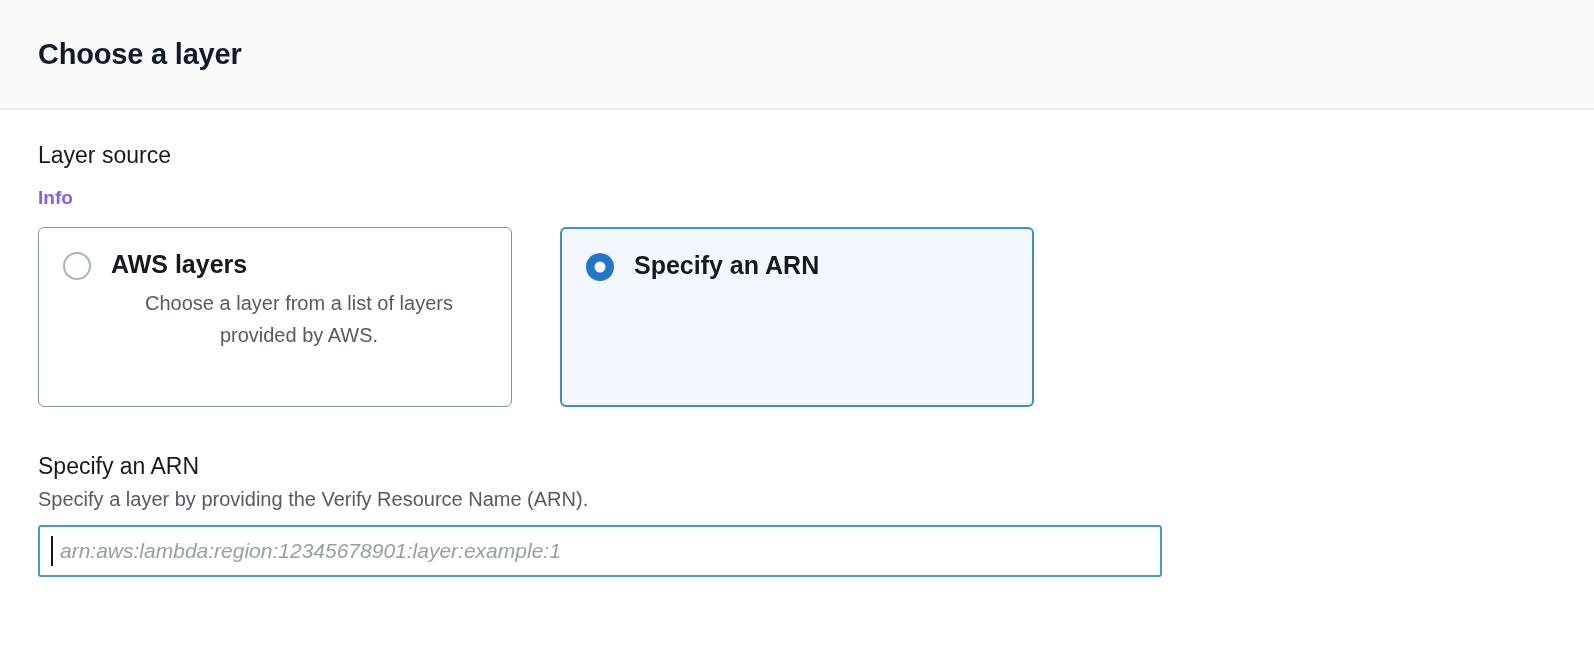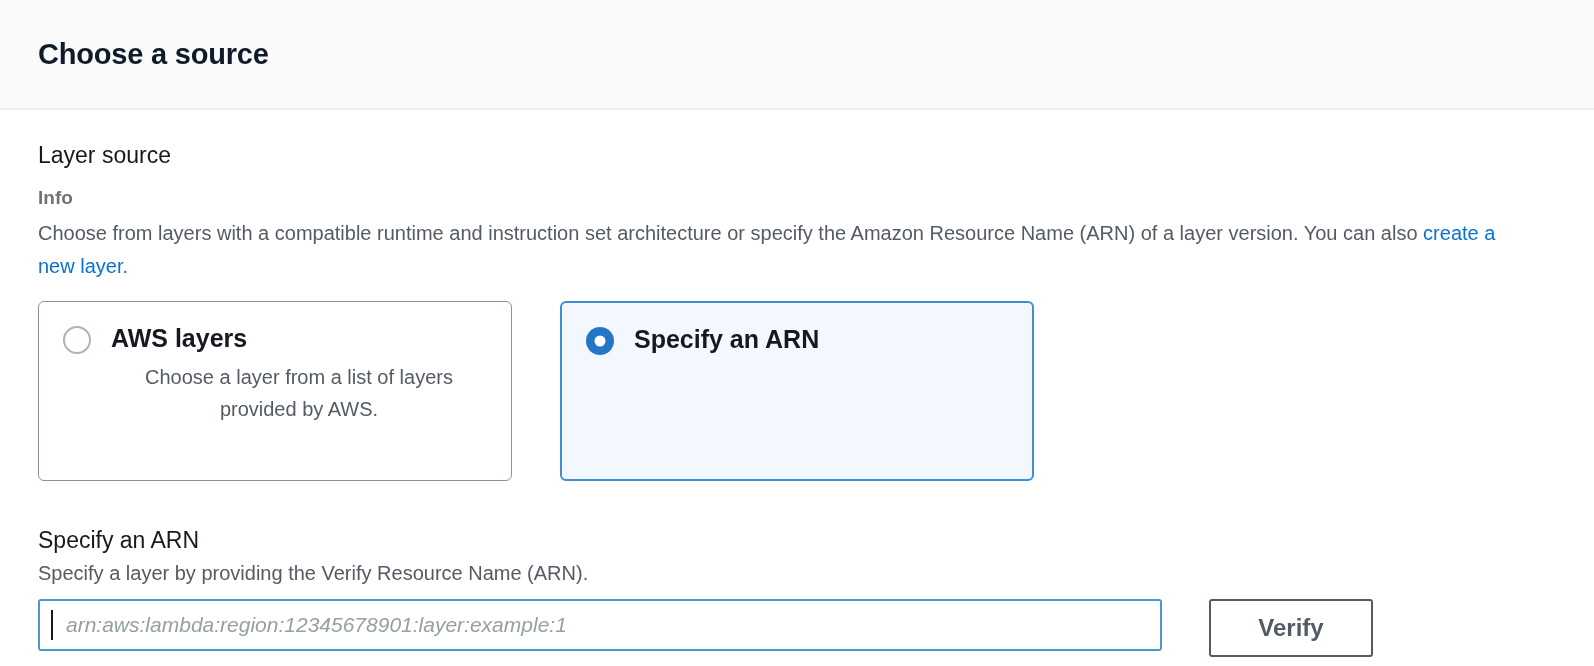--- a/index.html
+++ b/index.html
@@ -37,21 +37,21 @@
     margin-top: 32px;
     display: flex;
     align-items: baseline;
     gap: 18px;
     flex-direction: column;
   }
   .field-label { font-size: 23px; color: #16191f; }
   .info-link {
     font-size: 19px;
     font-weight: 700;
-    color: #737373;
+    color: #8b5cf6;
     text-decoration: none;
     cursor: pointer;
   }
   .section-desc {
     margin: 8px 0 0 0;
     font-size: 20px;
     line-height: 33px;
     color: #545b64;
     max-width: 1470px;
   }
@@ -112,21 +112,21 @@
     display: flex;
     align-items: flex-start;
     gap: 47px;
   }
   .arn-input-wrap { position: relative; flex: none; width: 1124px; }
   .arn-input {
     width: 100%;
     height: 52px;
     border: 2.5px solid #4a99c6;
     border-radius: 3px;
-    padding: 0 26px;
+    padding: 0 20px;
     font-size: 21px;
     font-family: inherit;
     color: #16191f;
     outline: none;
     background: #ffffff;
   }
   .arn-input::placeholder { font-style: italic; color: #95a0a5; opacity: 1; }
   .caret {
     position: absolute;
     left: 13px;
@@ -146,31 +146,30 @@
     font-weight: 700;
     color: #545b64;
     font-family: inherit;
     cursor: pointer;
   }
 </style>
 </head>
 <body>
 
 <header class="panel-header">
-  <h1>Choose a source</h1>
+  <h1>Choose a layer</h1>
 </header>
 
 <main>
 
   <section>
     <div class="label-row">
       <span class="field-label">Layer source</span>
       <a class="info-link">Info</a>
     </div>
-    <p class="section-desc"><span>Choose from layers with a compatible runtime and instruction set architecture or specify the Amazon Resource Name (ARN) of a layer version. You can also </span><a class="inline-link">create a new layer</a><span>.</span></p>
 
     <div class="cards">
 
       <div class="card">
         <span class="radio"></span>
         <div>
           <div class="card-title">AWS layers</div>
           <div class="card-desc">Choose a layer from a list of layers provided by AWS.</div>
         </div>
       </div>
@@ -187,17 +186,16 @@
   </section>
 
   <section>
     <div class="arn-label field-label">Specify an ARN</div>
     <div class="arn-desc">Specify a layer by providing the Verify Resource Name (ARN).</div>
     <div class="arn-row">
       <div class="arn-input-wrap">
         <input class="arn-input" type="text" placeholder="arn:aws:lambda:region:12345678901:layer:example:1" style="">
         <span class="caret"></span>
       </div>
-      <button class="verify-btn">Verify</button>
     </div>
   </section>
 
 </main>
 
 </body></html>

